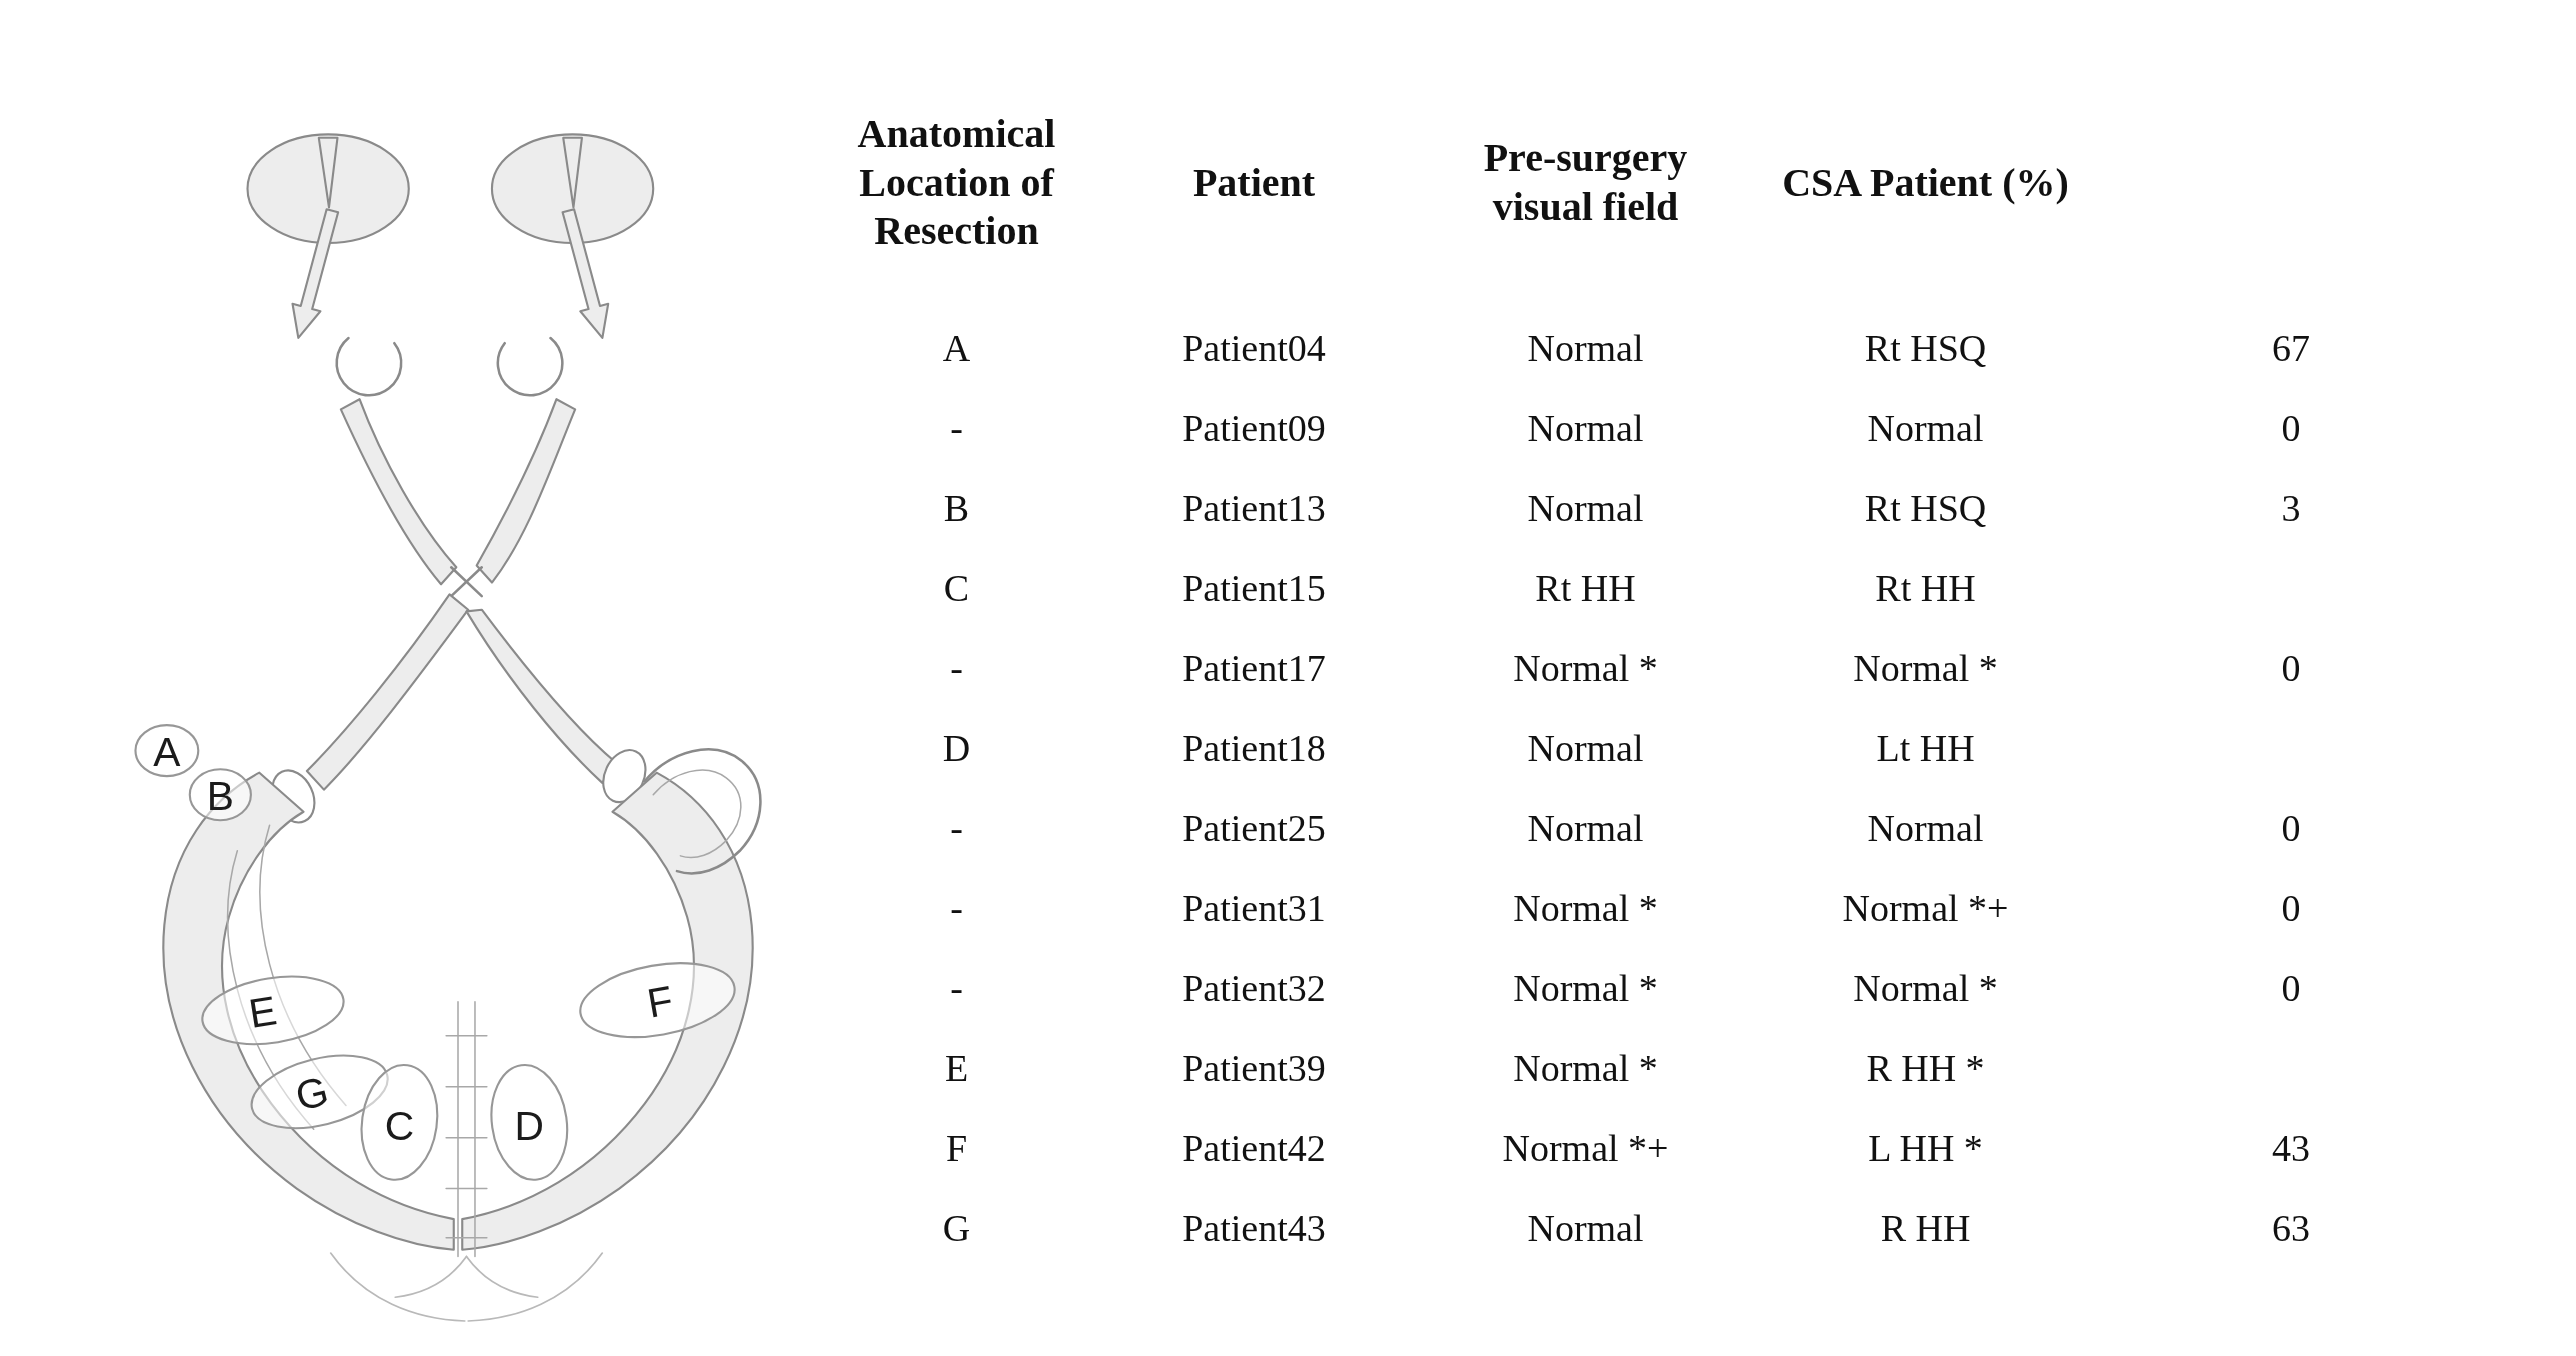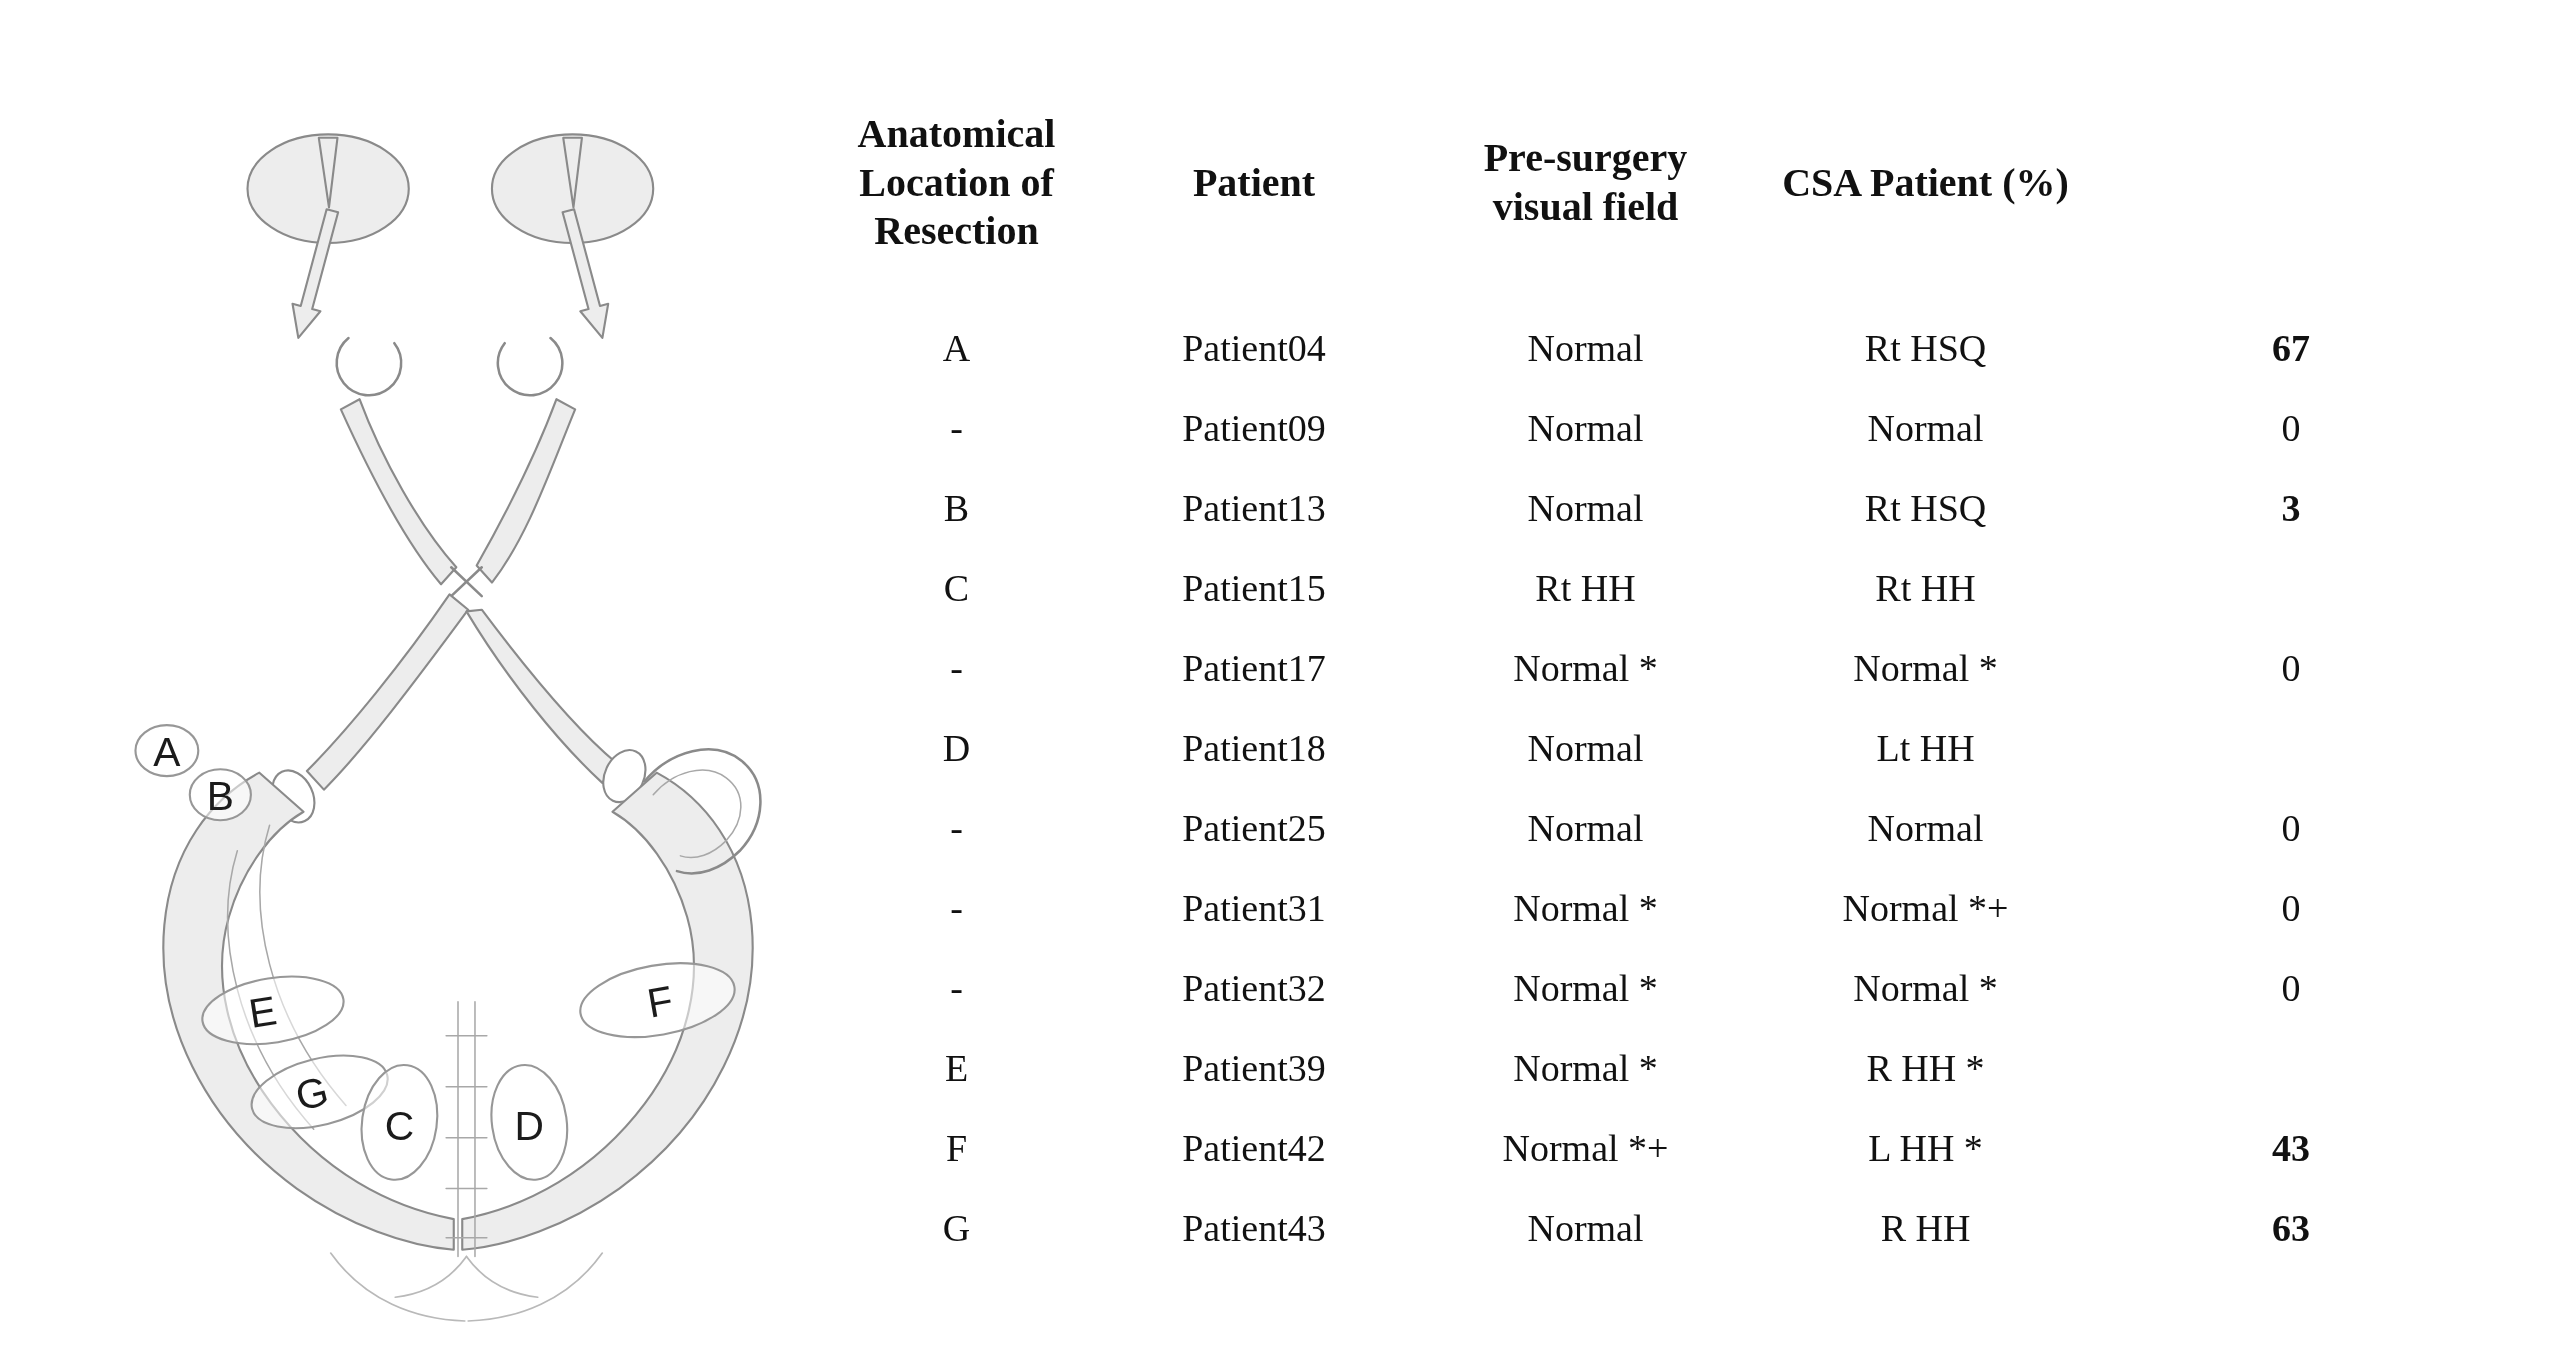--- a/index.html
+++ b/index.html
@@ -28,21 +28,21 @@
   .table-area{position:absolute;left:829px;top:89px;width:1656px;}
   .thead,.trow{display:grid;grid-template-columns:255px 340px 323px 357px 374px;}
   .thead{align-items:center;min-height:188px;}
   .th{
     font-weight:bold;font-size:40px;line-height:1.22;
     text-align:center;padding:0 13.6px;
   }
   .tbody{margin-top:31px;}
   .trow{height:80px;align-items:center;}
   .cell{text-align:center;font-size:38px;line-height:1;}
-  .cell.csa.bold{font-weight:bold;}
+  .cell.csa.bold{font-weight:normal;}
 </style>
 </head>
 <body>
 
 <div class="diagram">
   <svg viewBox="0 0 820 1430" xmlns="http://www.w3.org/2000/svg">
 
     <g>
       <ellipse class="outline" cx="257" cy="82" rx="95" ry="64"></ellipse>
       <path class="outline" d="M 246 22 L 268 22 L 258 104 Z"></path>

